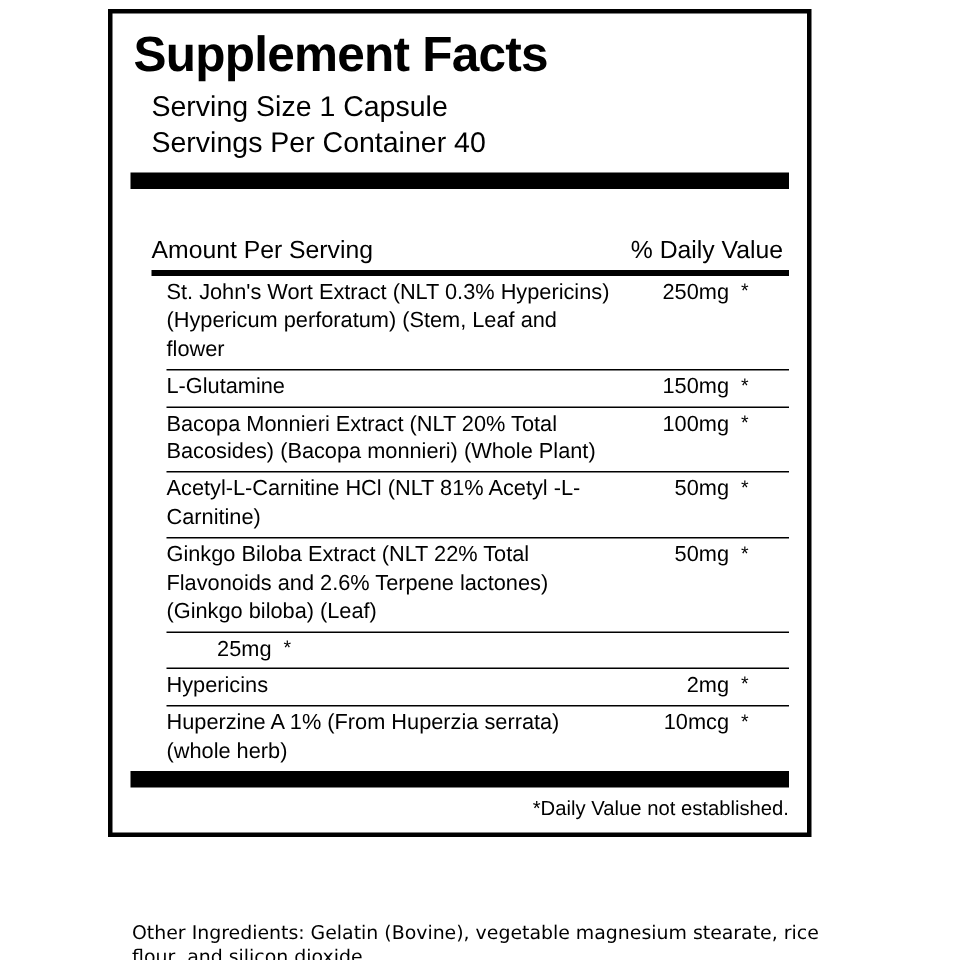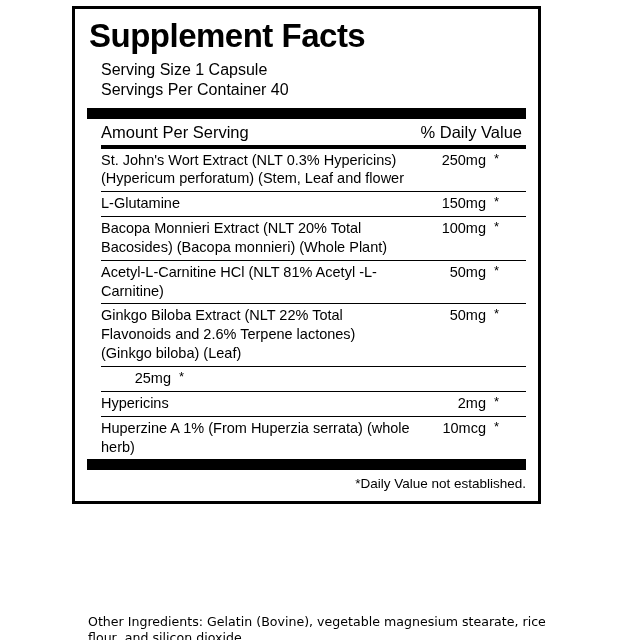--- a/index.html
+++ b/index.html
@@ -31,44 +31,45 @@
     padding: 8px 12px 6px 12px;
   }
   .title {
     font-size: 33px;
     font-weight: bold;
     letter-spacing: -0.5px;
     line-height: 1.05;
     margin: 2px 0 6px 2px;
   }
   .serving-line {
-    font-size: 16px;
+    font-size: 19px;
     line-height: 1.28;
     margin-left: 14px;
   }
   .rule-thick {
     height: 11px;
     background: #000;
     margin: 7px 0 0 0;
   }
   .hdr-row {
     display: flex;
     align-items: flex-end;
     font-size: 16.5px;
     padding: 4px 0 3px 0;
     margin-left: 14px;
+    margin-top: 28px;
   }
   .hdr-amount { flex: 1 1 auto; }
   .hdr-dv { flex: 0 0 auto; padding-right: 4px; }
   .rule-med {
     height: 4px;
     background: #000;
     margin-left: 14px;
   }
-  .rows { margin-left: 14px; }
+  .rows { margin-left: 24px; }
   .row {
     display: flex;
     align-items: flex-start;
     border-bottom: 1px solid #000;
     padding: 2px 0 3px 0;
   }
   .row:last-child { border-bottom: none; }
   .nutrient {
     flex: 1 1 auto;
     font-size: 14.5px;

